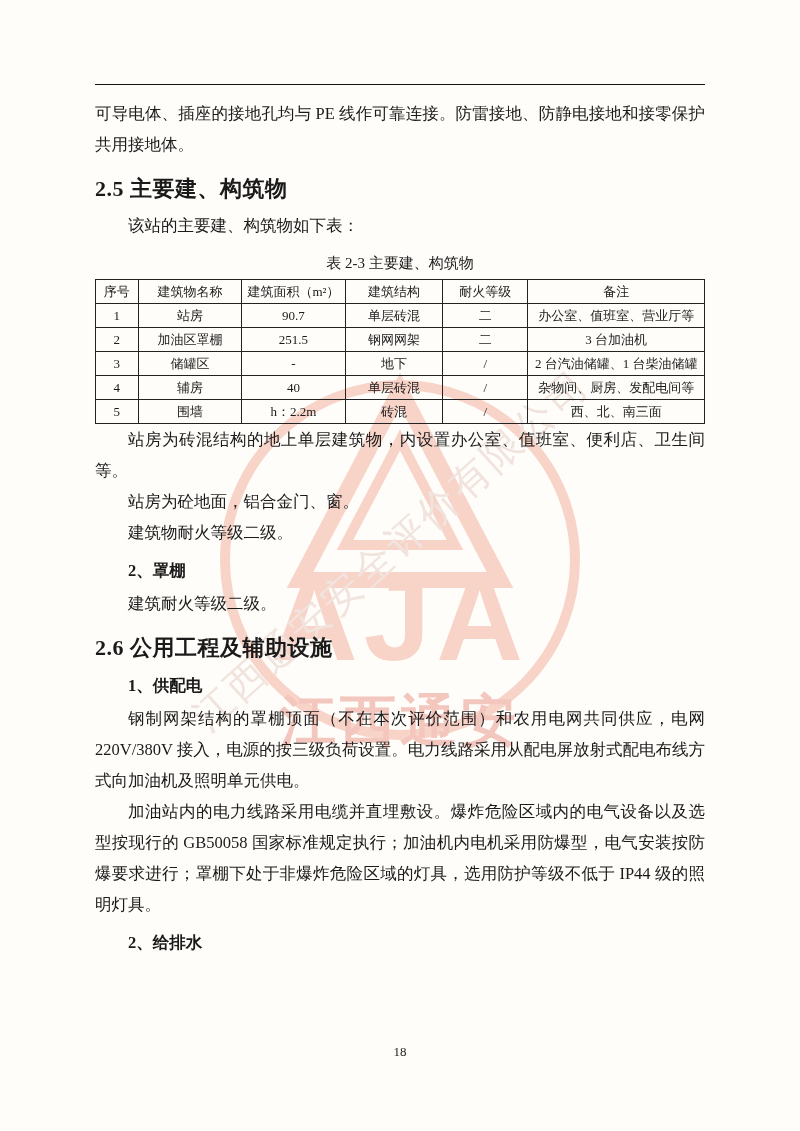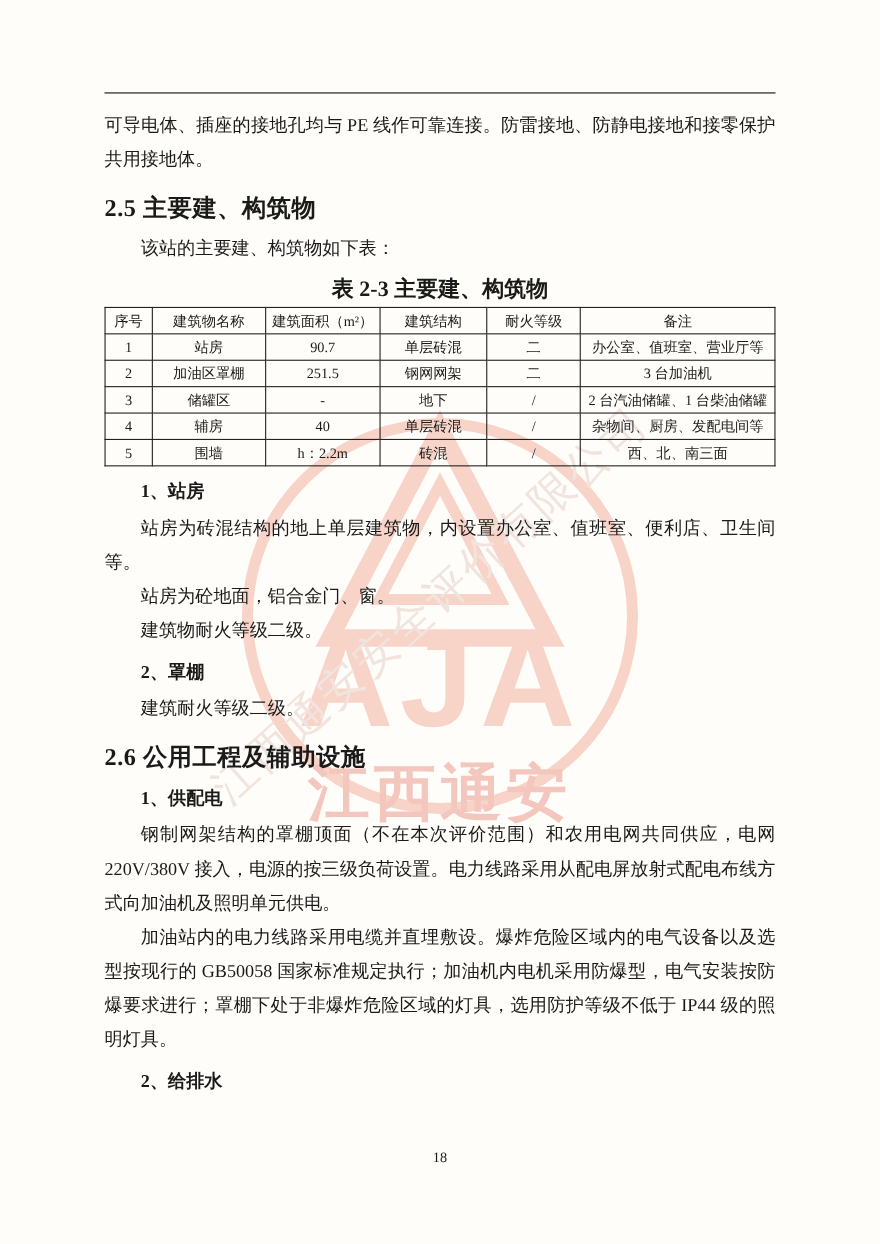--- a/index.html
+++ b/index.html
@@ -77,22 +77,22 @@
     margin: 8px 0 2px 0;
     font-size: 16.5px;
     font-weight: bold;
     line-height: 30px;
     text-indent: 2em;
   }
 
   
   .table-caption {
     text-align: center;
-    font-size: 20px;
-    font-weight: bold;
+    font-size: 15px;
+    font-weight: normal;
     margin: 10px 0 4px 0;
     line-height: 24px;
   }
   table.maintable {
     width: 100%;
     border-collapse: collapse;
     font-size: 13px;
     line-height: 17px;
     background: transparent;
   }
@@ -206,21 +206,20 @@
           <td>5</td>
           <td>围墙</td>
           <td>h：2.2m</td>
           <td>砖混</td>
           <td>/</td>
           <td>西、北、南三面</td>
         </tr>
       </tbody>
     </table>
 
-    <h3 class="sub">1、站房</h3>
     <p class="indent">站房为砖混结构的地上单层建筑物，内设置办公室、值班室、便利店、卫生间等。</p>
     <p class="indent">站房为砼地面，铝合金门、窗。</p>
     <p class="indent">建筑物耐火等级二级。</p>
 
     <h3 class="sub">2、罩棚</h3>
     <p class="indent">建筑耐火等级二级。</p>
 
     <h2 class="sec">2.6 公用工程及辅助设施</h2>
 
     <h3 class="sub">1、供配电</h3>

